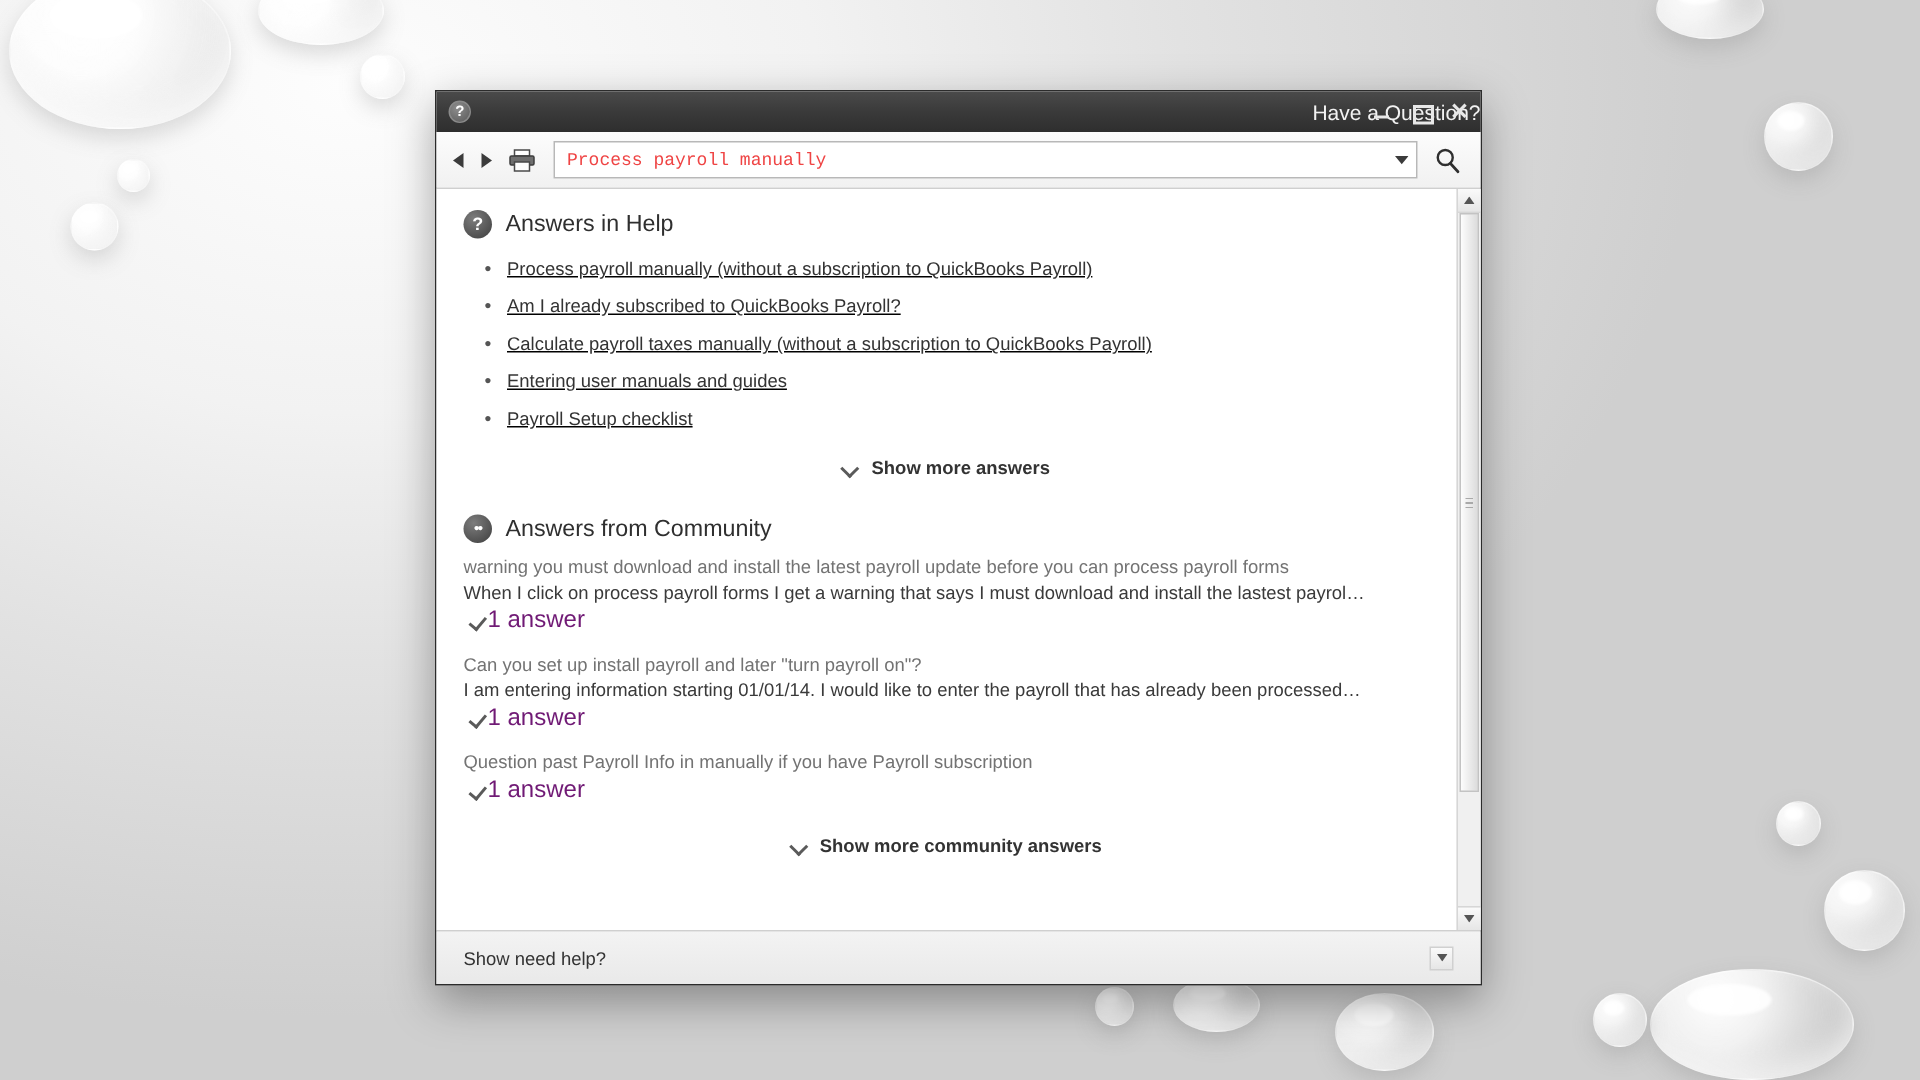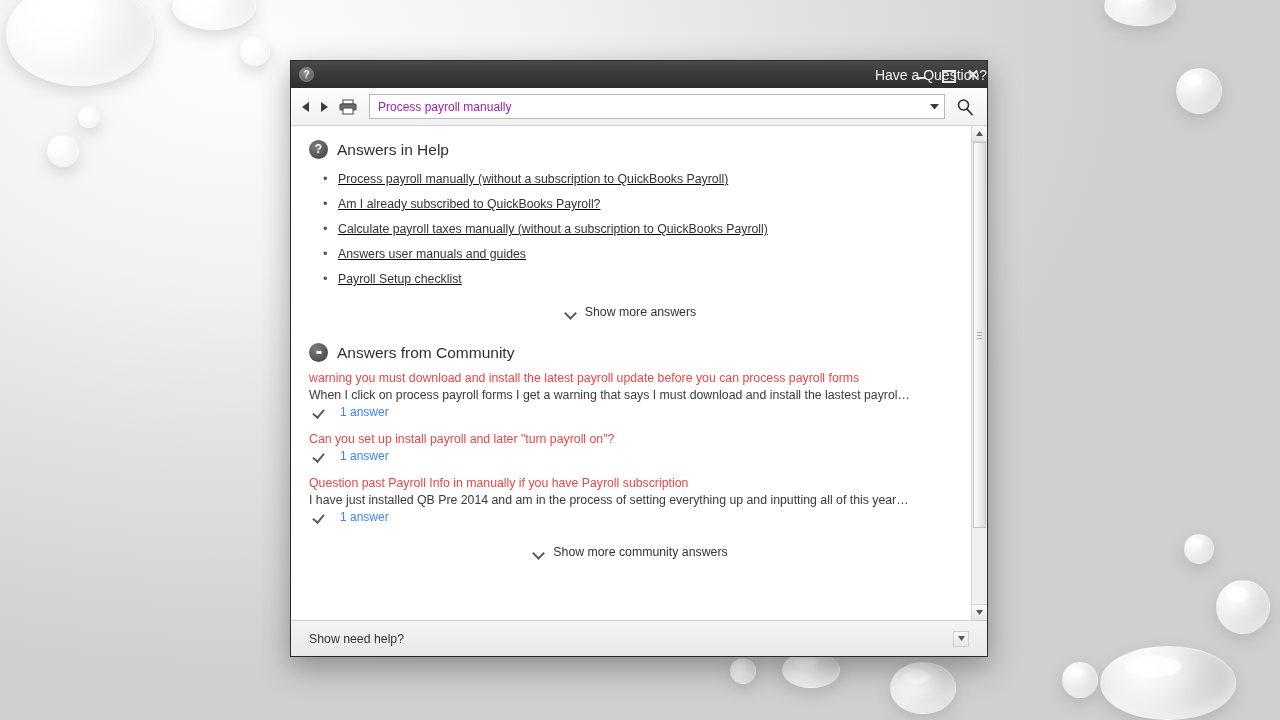--- a/index.html
+++ b/index.html
@@ -140,22 +140,22 @@
     border: 1px solid #b8b8b8;
     display: flex;
     align-items: center;
     padding: 0 2px 0 6px;
   }
   .search-input {
     flex: 1;
     border: 0;
     outline: none;
     font-size: 12px;
-    color: #a21caf;
-    font-family: Liberation Sans, sans-serif;
+    color: #ef4444;
+    font-family: Liberation Mono, monospace;
     background: transparent;
   }
   .dropdown-caret {
     width: 16px; height: 23px;
     display: flex; align-items: center; justify-content: center;
   }
   .search-icon-btn {
     width: 28px; height: 25px;
     display: flex; align-items: center; justify-content: center;
     margin-left: 2px;
@@ -215,60 +215,61 @@
   ul.answer-list li::before {
     content: "\2022";
     position: absolute;
     left: 0; top: 4px;
     color: #555;
     font-size: 13px;
   }
 
   .show-more {
     display: flex;
-    align-items: flex-end;
+    align-items: center;
     justify-content: center;
     gap: 8px;
     font-size: 12.3px;
     color: #333;
     padding: 9px 0 6px 0;
+    font-weight: bold;
   }
   .chev {
     display: inline-block;
     width: 11px; height: 11px;
     position: relative;
   }
   .chev::after {
     content: "";
     position: absolute;
     left: 0; top: 1px;
     width: 7px; height: 7px;
     border-right: 2px solid #5a5a5a;
     border-bottom: 2px solid #5a5a5a;
     transform: rotate(45deg);
   }
 
   .community-block { margin-top: 2px; }
   .q-item { margin-bottom: 12px; }
   .q-title {
     font-size: 12.3px;
-    color: #ef4444;
+    color: #737373;
     padding: 1px 0 3px 0;
   }
   .q-snippet {
     font-size: 12.3px;
     color: #3a3a3a;
     padding-bottom: 3px;
   }
   .q-answers {
     display: flex;
     align-items: center;
-    gap: 16px;
-    font-size: 12px;
-    color: #3b82f6;
+    gap: 1px;
+    font-size: 16px;
+    color: #701a75;
     padding-left: 4px;
   }
   .check {
     display: inline-block;
     width: 11px; height: 11px;
     position: relative;
   }
   .check::after {
     content: "";
     position: absolute;
@@ -411,21 +412,21 @@
 
         <div class="section-head">
           <div class="sec-icon">?</div>
           <h2>Answers in Help</h2>
         </div>
 
         <ul class="answer-list">
           <li>Process payroll manually (without a subscription to QuickBooks Payroll)</li>
           <li>Am I already subscribed to QuickBooks Payroll?</li>
           <li>Calculate payroll taxes manually (without a subscription to QuickBooks Payroll)</li>
-          <li>Answers user manuals and guides</li>
+          <li>Entering user manuals and guides</li>
           <li>Payroll Setup checklist</li>
         </ul>
 
         <div class="show-more">
           <span class="chev"></span>
           <span>Show more answers</span>
         </div>
 
         <div class="section-head" style="margin-top:18px;">
           <div class="sec-icon community">••</div>
@@ -438,29 +439,29 @@
             <div class="q-title">warning you must download and install the latest payroll update before you can process payroll forms</div>
             <div class="q-snippet">When I click on process payroll forms I get a warning that says I must download and install the lastest payrol…</div>
             <div class="q-answers">
               <span class="check"></span>
               <span>1 answer</span>
             </div>
           </div>
 
           <div class="q-item">
             <div class="q-title">Can you set up install payroll and later "turn payroll on"?</div>
+            <div class="q-snippet">I am entering information starting 01/01/14.  I would like to enter the payroll that has already been processed…</div>
             <div class="q-answers">
               <span class="check"></span>
               <span>1 answer</span>
             </div>
           </div>
 
           <div class="q-item">
             <div class="q-title">Question past Payroll Info in manually if you have Payroll subscription</div>
-            <div class="q-snippet">I have just installed QB Pre 2014 and am in the process of setting everything up and inputting all of this year…</div>
             <div class="q-answers">
               <span class="check"></span>
               <span>1 answer</span>
             </div>
           </div>
 
         </div>
 
         <div class="show-more" style="margin-top:6px;">
           <span class="chev"></span>

